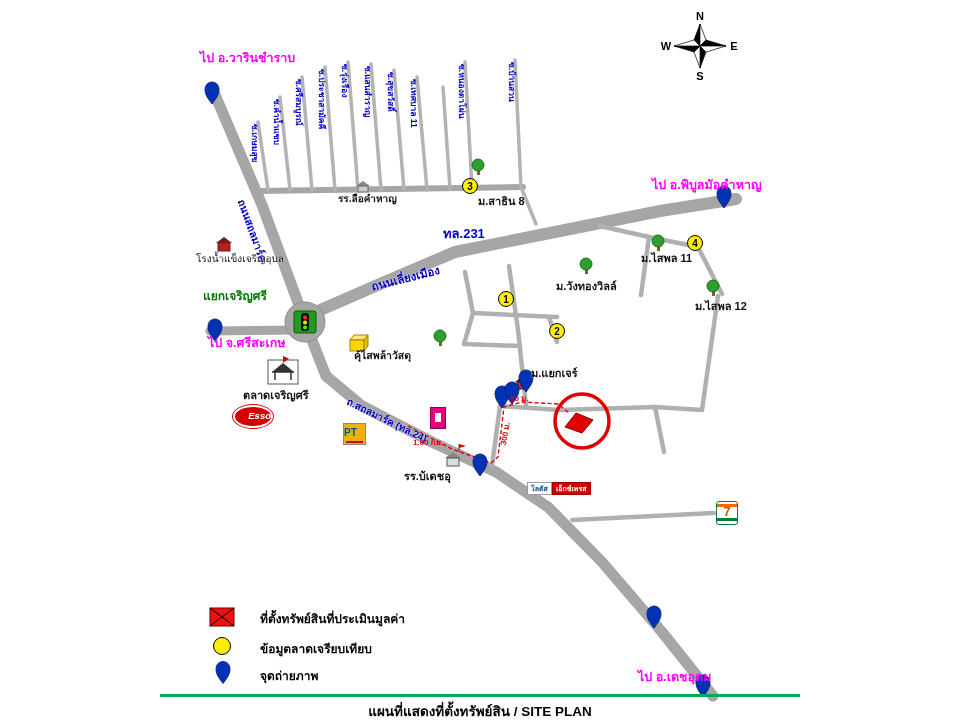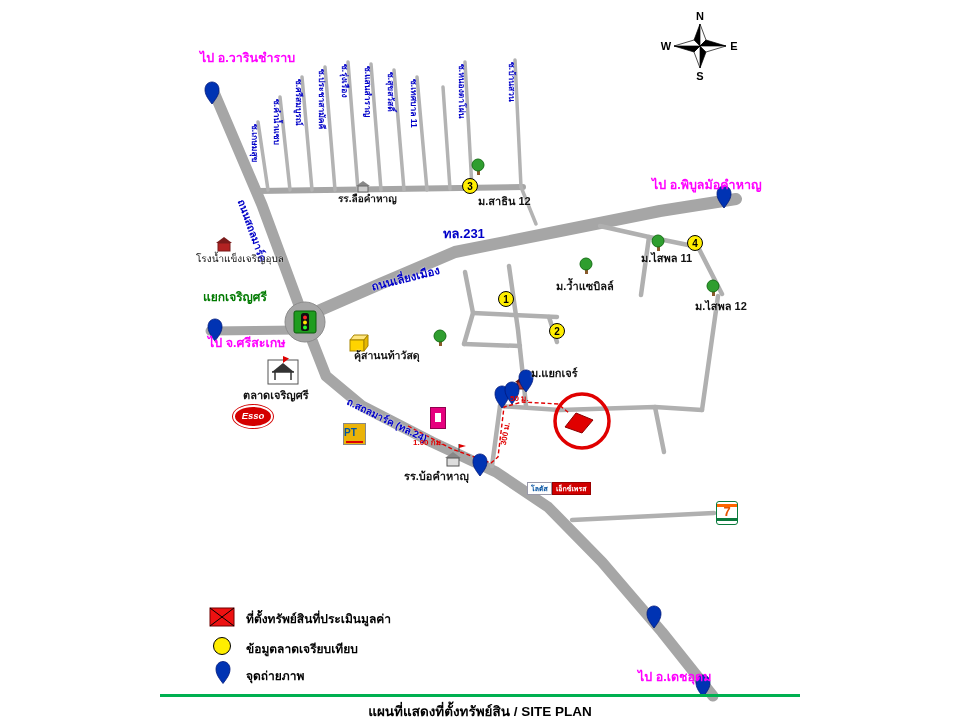--- a/index.html
+++ b/index.html
@@ -1,51 +1,51 @@
 <!DOCTYPE html>
 <html><head>
 <meta charset="utf-8">
 <style>
   html,body{margin:0;padding:0;background:#fff;}
   .page{position:relative;width:960px;height:720px;background:#fff;overflow:hidden;
         font-family:"Liberation Sans",sans-serif;}
   .map-svg{position:absolute;left:0;top:0;}
   .lbl{position:absolute;white-space:nowrap;line-height:1.1;}
   .magenta{color:#f0f;font-weight:bold;font-size:12.5px;}
-  .green{color:#007a00;font-weight:bold;font-size:12px;}
+  .green{color:#007a00;font-weight:bold;font-size:12px;font-family:Liberation Mono, monospace;}
   .place{color:#111;font-weight:bold;font-size:11px;text-shadow:0 0 2px #fff;}
   .tiny{font-size:10px;font-weight:normal;}
   .blue{color:#0000c8;font-weight:bold;font-size:13px;text-shadow:0 0 2px #fff;}
   .soi{position:absolute;color:#0000c8;font-weight:600;font-size:8.5px;
        transform-origin:0 0;transform:rotate(90deg);white-space:nowrap;}
   .rot{transform-origin:0 0;}
   .comp{position:absolute;width:16px;height:16px;border-radius:50%;background:#ffee00;
         border:1.5px solid #000;text-align:center;font-size:10px;font-weight:bold;
         line-height:15px;color:#000;box-sizing:border-box;}
   .reddist{position:absolute;color:#e00000;font-size:8px;font-weight:600;white-space:nowrap;}
   .esso{position:absolute;left:233px;top:405px;width:36px;height:19px;background:#d40000;
         border:2px solid #fff;outline:1px solid #d40000;border-radius:50%;color:#fff;
-        font-weight:bold;font-style:italic;font-size:9.5px;text-align:center;line-height:18px;}
+        font-weight:bold;font-style:italic;font-size:9.5px;text-align:right;line-height:18px;}
   .pt{position:absolute;left:343px;top:423px;width:21px;height:20px;background:#eab308;
       border:1px solid #888;text-align:left;font-weight:bold;font-size:10px;color:#0055a5;
       line-height:18px;}
   .pt::after{content:"";position:absolute;left:2px;right:2px;bottom:1px;height:2px;background:#d00;}
   .pinkshop{position:absolute;left:430px;top:407px;width:14px;height:20px;background:#e6007e;
             border:1px solid #90004e;}
   .pinkshop::after{content:"";position:absolute;left:4px;top:5px;width:6px;height:9px;background:#fff;}
   .lotus{position:absolute;left:527px;top:482px;display:flex;font-size:7px;font-weight:bold;line-height:1;}
   .lotus .l1{background:#fff;color:#0050a0;border:1px solid #99a;padding:2px 3px;}
   .lotus .l2{background:#d00000;color:#fff;border:1px solid #900;padding:2px 3px;}
   .seven{position:absolute;left:716px;top:501px;width:20px;height:22px;background:#fff;
          border:1px solid #0a7a3c;border-radius:3px;overflow:hidden;}
   .seven .b1{position:absolute;left:0;right:0;top:2px;height:3px;background:#f60;}
   .seven .b2{position:absolute;left:0;right:0;top:16px;height:3px;background:#0a7a3c;}
   .seven .n7{position:absolute;left:0;right:0;top:2px;text-align:center;font-weight:bold;
              font-size:13px;color:#e55300;}
-  .legend-label{position:absolute;color:#000;font-weight:bold;font-size:12px;white-space:nowrap;}
+  .legend-label{position:absolute;color:#000;font-weight:bold;font-size:12px;white-space:nowrap;margin-left:14px;}
   .legend-circle{position:absolute;left:213px;top:637px;width:18px;height:18px;border-radius:50%;
                  background:#ffee00;border:1.5px solid #000;box-sizing:border-box;}
   .footer-line{position:absolute;left:160px;top:694px;width:640px;height:3px;background:#00b050;}
   .footer-title{position:absolute;left:0;top:700px;width:960px;text-align:center;color:#000;
                 font-weight:bold;font-size:13.5px;}
 </style>
 </head>
 <body>
 
 <div class="page">
@@ -212,27 +212,27 @@
   <div class="soi" style="left:375px;top:66px">ซ.แสนสำราญ</div>
   <div class="soi" style="left:398px;top:72px">ซ.สุขสวัสดิ์</div>
   <div class="soi" style="left:421px;top:79px">ซ.เทศบาล 11</div>
   <div class="soi" style="left:469px;top:64px">ซ.หนองตาโผ่น</div>
   <div class="soi" style="left:519px;top:62px">ซ.บ้านสวน</div>
 
   <div class="lbl green" style="left:203px;top:291px">แยกเจริญศรี</div>
   <div class="lbl place" style="left:243px;top:389px">ตลาดเจริญศรี</div>
   <div class="lbl place tiny" style="left:196px;top:253px">โรงน้ำแข็งเจริญอุบล</div>
   <div class="lbl place" style="left:338px;top:193px;font-size:10px">รร.ลือคำหาญ</div>
-  <div class="lbl place" style="left:404px;top:470px">รร.บ้อคำหาญุ</div>
-  <div class="lbl place" style="left:478px;top:195px">ม.สาธิน 12</div>
-  <div class="lbl place" style="left:556px;top:280px">ม.วัำแซบิลล์</div>
+  <div class="lbl place" style="left:404px;top:470px">รร.บ้เดชอุ</div>
+  <div class="lbl place" style="left:478px;top:195px">ม.สาธิน 8</div>
+  <div class="lbl place" style="left:556px;top:280px">ม.วังทองวิลล์</div>
   <div class="lbl place" style="left:641px;top:252px">ม.ไสพล 11</div>
   <div class="lbl place" style="left:695px;top:300px">ม.ไสพล 12</div>
   <div class="lbl place" style="left:531px;top:367px">ม.แยกเจร์</div>
-  <div class="lbl place" style="left:354px;top:350px;font-size:10.5px">คุ้สานนท้าวัสดุ</div>
+  <div class="lbl place" style="left:354px;top:350px;font-size:10.5px">คุ้ไสพล้าวัสดุ</div>
 
   <div class="comp" style="left:498px;top:291px">1</div>
   <div class="comp" style="left:549px;top:323px">2</div>
   <div class="comp" style="left:462px;top:178px">3</div>
   <div class="comp" style="left:687px;top:235px">4</div>
 
   <div class="reddist" style="left:413px;top:436px">1.00 กม.</div>
   <div class="reddist rot" style="left:497px;top:444px;transform:rotate(-80deg)">300 ม.</div>
   <div class="reddist" style="left:510px;top:392px">50 ม.</div>
 

